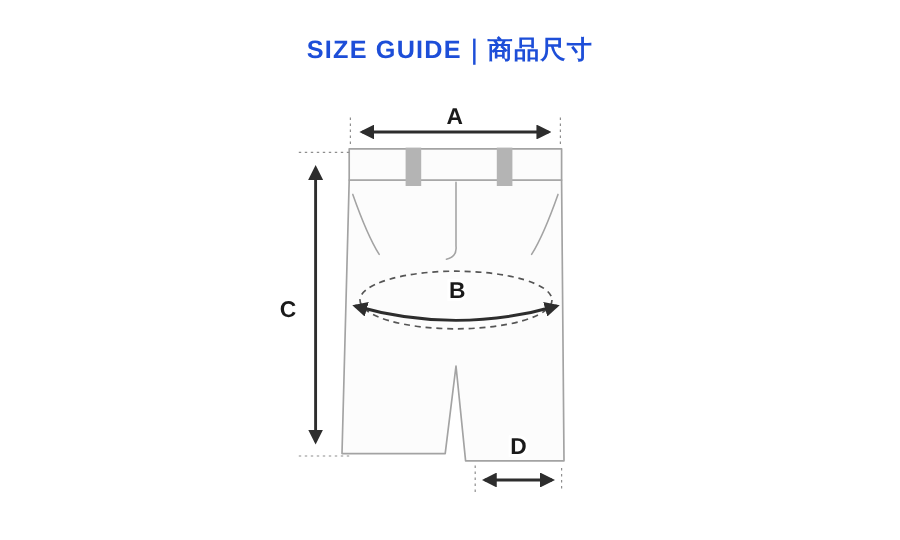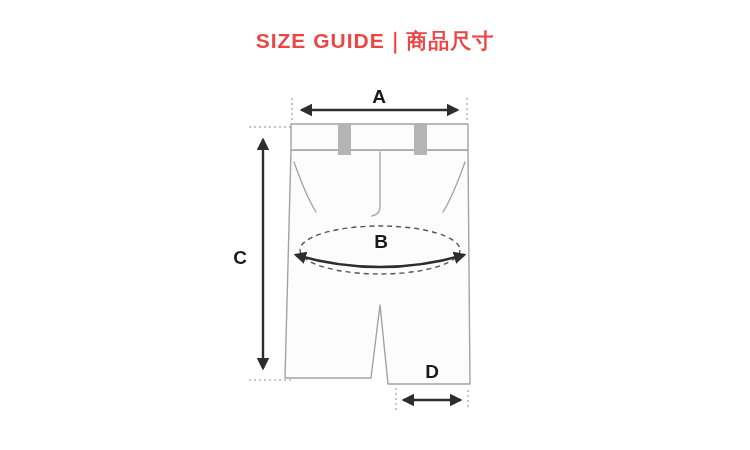--- a/index.html
+++ b/index.html
@@ -12,21 +12,21 @@
     position: relative;
   }
   .page-title {
     position: absolute;
     top: 27px;
     left: 0;
     width: 750px;
     text-align: center;
     font-size: 21px;
     font-weight: bold;
-    color: #ef4444;
+    color: #1d4ed8;
     letter-spacing: 1px;
   }
   svg { position: absolute; top: 0; left: 0; }
   .cloth  { fill: #fcfcfc; stroke: #a3a3a3; stroke-width: 1.4; stroke-linejoin: round; }
   .seam   { fill: none; stroke: #a3a3a3; stroke-width: 1.3; stroke-linecap: round; }
   .loop   { fill: #b4b4b4; stroke: none; }
   .guide  { stroke: #8e8e8e; stroke-width: 1; stroke-dasharray: 2 3; fill: none; }
   .marrow { stroke: #2d2d2d; stroke-width: 2.4; fill: none; }
   .dashed { stroke: #555555; stroke-width: 1.4; stroke-dasharray: 5 4; fill: none; }
   .mlabel {

